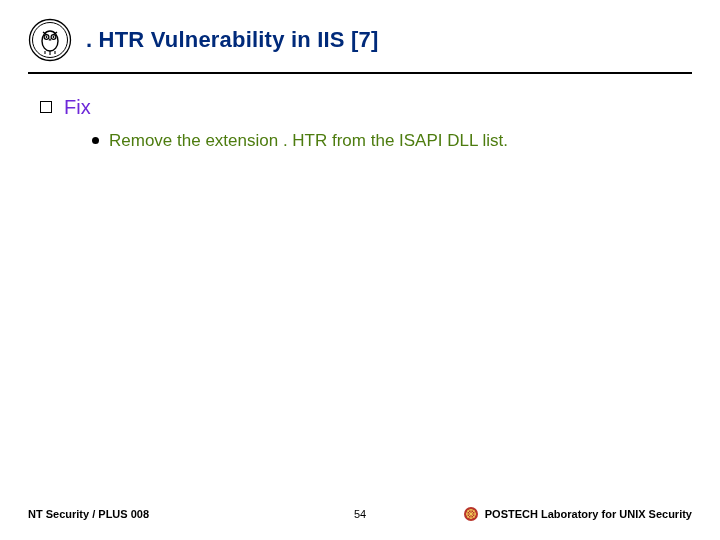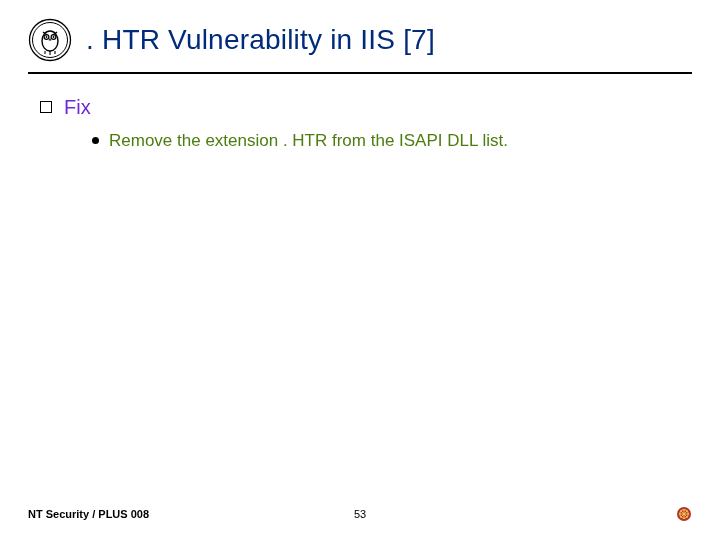--- a/index.html
+++ b/index.html
@@ -17,22 +17,22 @@
     padding-bottom: 10px;
     border-bottom: 2px solid #000;
     margin-bottom: 22px;
   }
   .logo {
     width: 44px;
     height: 44px;
     flex: 0 0 44px;
   }
   .title {
-    font-size: 28px;
-    font-weight: normal;
+    font-size: 22px;
+    font-weight: bold;
     color: #002a7a;
     letter-spacing: 0.2px;
   }
   .content {
     padding-left: 12px;
   }
   .section {
     display: flex;
     align-items: flex-start;
     gap: 12px;
@@ -119,23 +119,24 @@
   <div class="items">
     <div class="item">
       <span class="disc-bullet"></span>
       <span class="item-text">Remove the extension . HTR from the ISAPI DLL list.</span>
     </div>
   </div>
 </div>
 
 <div class="footer">
   <span>NT Security / PLUS 008</span>
-  <span class="footer-center">53</span>
+  <span class="footer-center">54</span>
   <span class="footer-right">
     <span class="footer-logo">
       <svg viewBox="0 0 16 16">
         <circle cx="8" cy="8" r="7" fill="#b8342a"></circle>
         <circle cx="8" cy="8" r="4.2" fill="none" stroke="#f2d15a" stroke-width="1.1"></circle>
         <path d="M8 3 L8 13 M3 8 L13 8 M4.5 4.5 L11.5 11.5 M11.5 4.5 L4.5 11.5" stroke="#f2d15a" stroke-width="0.9"></path>
       </svg>
     </span>
+    <span>POSTECH Laboratory for UNIX Security</span>
   </span>
 </div>
 
 </body></html>

